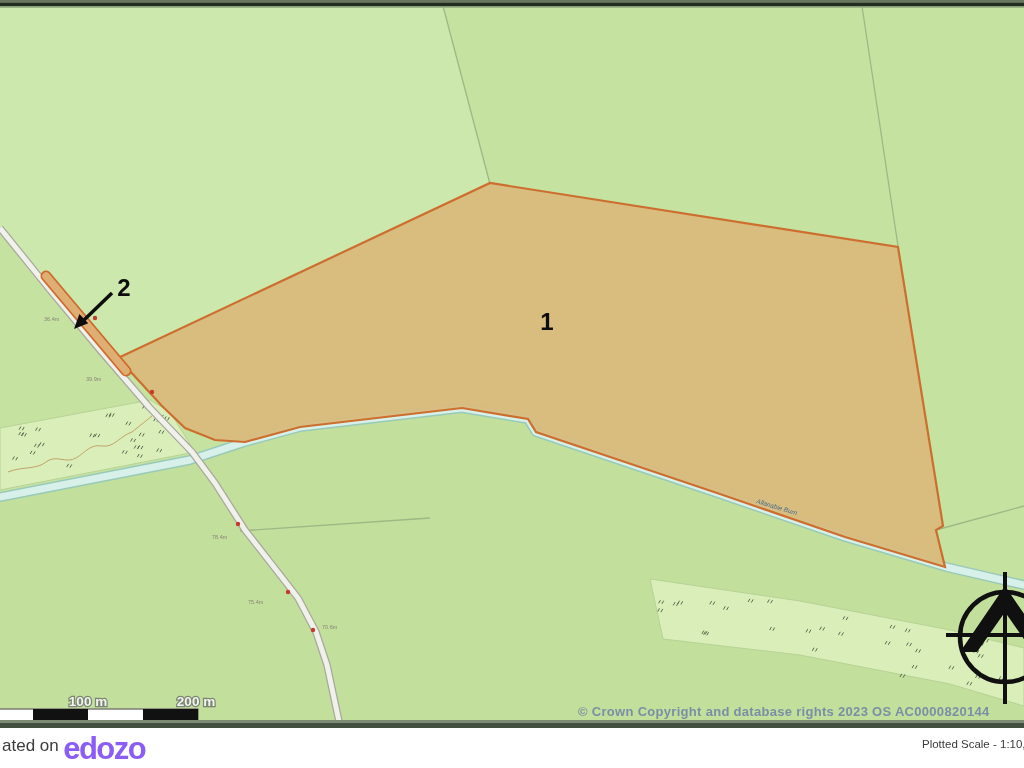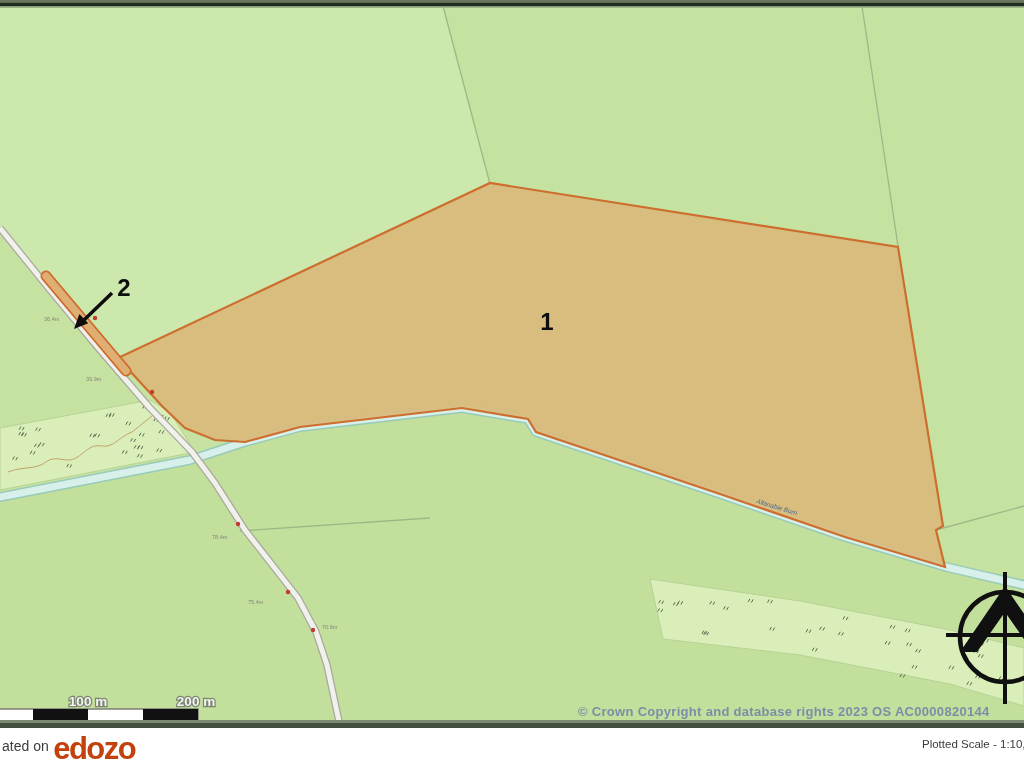--- a/index.html
+++ b/index.html
@@ -2,22 +2,22 @@
 <html><head>
 <meta charset="utf-8">
 <style>
   html,body{margin:0;padding:0;background:#fff;}
   #stage{position:relative;width:1024px;height:768px;overflow:hidden;background:#fff;
          font-family:"Liberation Sans",sans-serif;}
   #map-wrap{position:absolute;left:0;top:0;width:1024px;height:728px;overflow:hidden;}
   #map-svg{filter:blur(.5px);}
   #footer{position:absolute;left:0;top:728px;width:1024px;height:40px;background:#ffffff;}
   #attr{position:absolute;left:2px;top:3px;white-space:nowrap;}
-  #attr .pre{font-size:14px;color:#3c3c3c;vertical-align:8px;text-align:center;}
-  #attr .logo{font-size:31px;font-weight:bold;color:#c2410c;letter-spacing:-1.5px;}
+  #attr .pre{font-size:17px;color:#3c3c3c;vertical-align:8px;text-align:center;}
+  #attr .logo{font-size:31px;font-weight:bold;color:#8b5cf6;letter-spacing:-1.5px;}
   #plotted{position:absolute;left:922px;top:10px;font-size:11.5px;color:#3a3a3a;white-space:nowrap;}
   text{font-family:"Liberation Sans",sans-serif;}
 </style>
 </head>
 <body>
 
 <div id="stage">
 
   <div id="map-wrap">
     <svg id="map-svg" width="1024" height="728" viewBox="0 0 1024 728">

